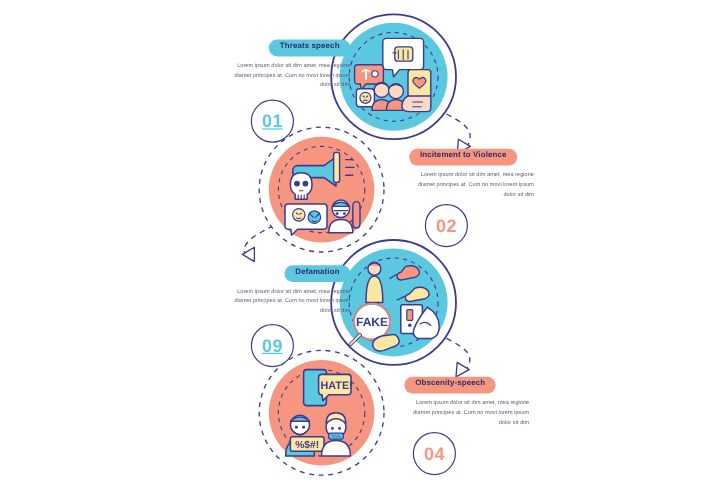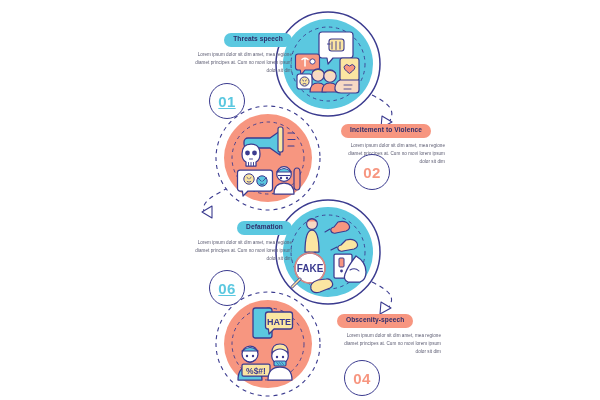--- a/index.html
+++ b/index.html
@@ -243,27 +243,27 @@
   <div class="block right" style="left:188px;top:27px;">
     <span class="pill cyan">Threats speech</span>
     <div class="body-txt">Lorem ipsum dolor sit dim amet, mea regione diamet principes at. Cum no movi lorem ipsum dolor sit dim</div>
   </div>
   <div class="num cyan" style="left:209px;top:83px;">01</div>
 
   <div class="block left" style="left:341px;top:118px;">
     <span class="pill coral" style="text-align:center;">Incitement to Violence</span>
     <div class="body-txt" style="text-align:right;">Lorem ipsum dolor sit dim amet, mea regione diamet principes at. Cum no movi lorem ipsum dolor sit dim</div>
   </div>
-  <div class="num coral" style="left:354px;top:154px;">02</div>
+  <div class="num coral" style="left:354px;top:170px;">02</div>
 
   <div class="block right" style="left:188px;top:215px;">
     <span class="pill cyan">Defamation</span>
     <div class="body-txt">Lorem ipsum dolor sit dim amet, mea regione diamet principes at. Cum no movi lorem ipsum dolor sit dim</div>
   </div>
-  <div class="num cyan" style="left:209px;top:270px;">06</div>
+  <div class="num cyan" style="left:209px;top:270px;">09</div>
 
   <div class="block left" style="left:337px;top:308px;">
     <span class="pill coral">Obscenity-speech</span>
     <div class="body-txt" style="text-align:right;">Lorem ipsum dolor sit dim amet, mea regione diamet principes at. Cum no movi lorem ipsum dolor sit dim</div>
   </div>
   <div class="num coral" style="left:344px;top:360px;">04</div>
 
 </div>
 
 </body></html>

